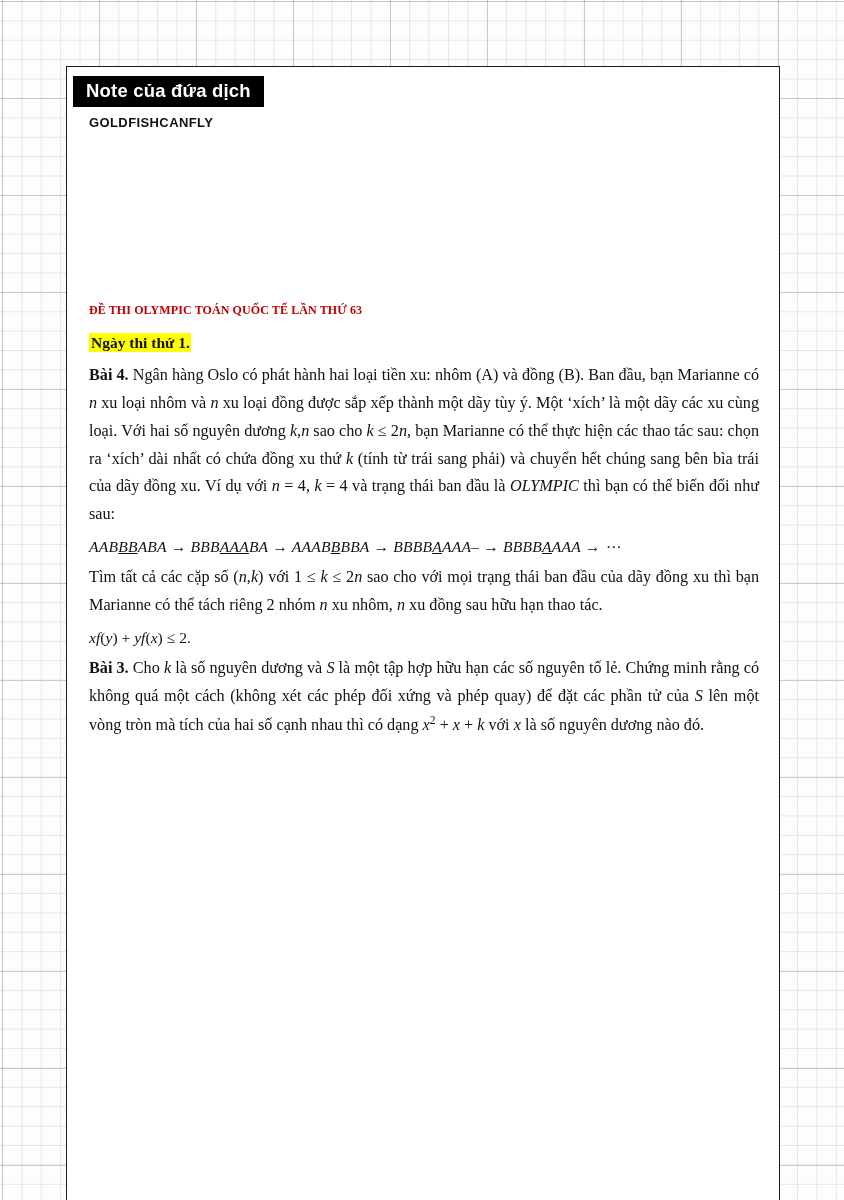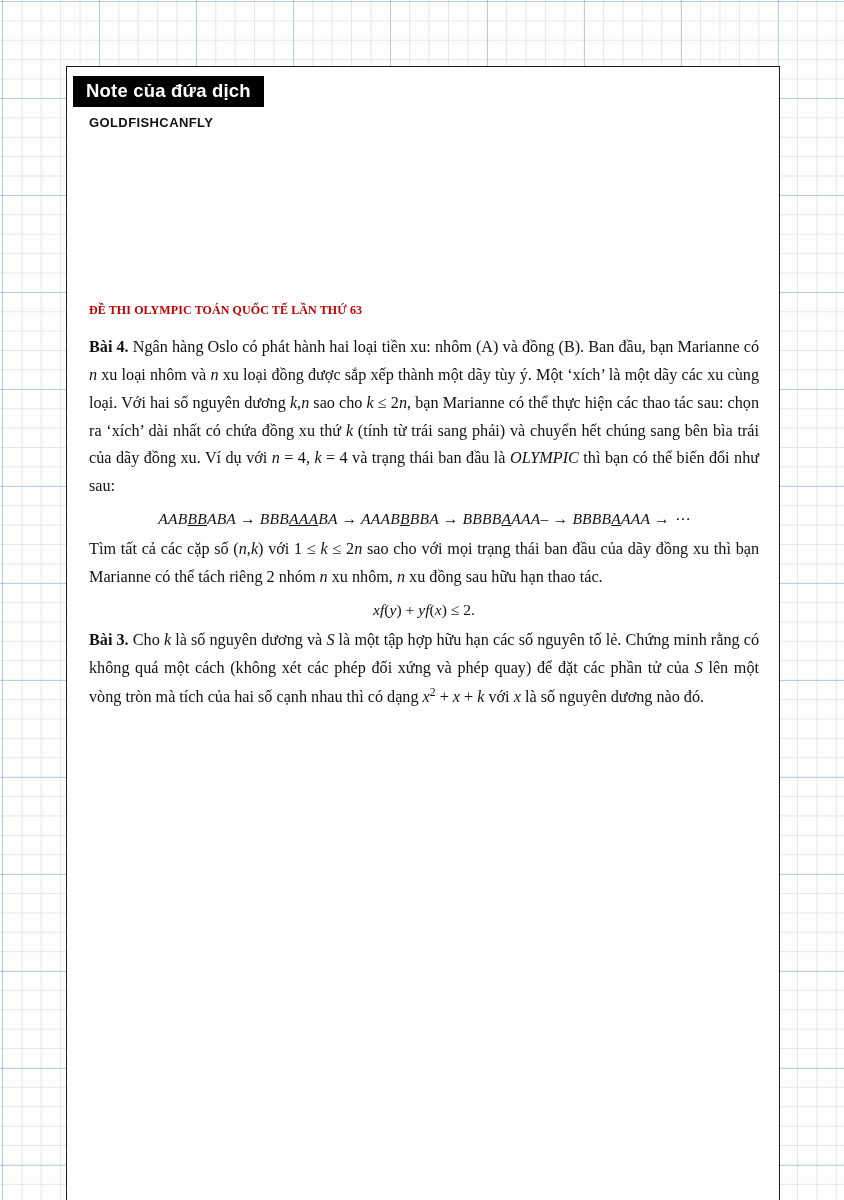--- a/index.html
+++ b/index.html
@@ -111,21 +111,21 @@
   .prob {
     font-size: 16.2px;
     line-height: 1.72;
     text-align: justify;
     margin-bottom: 9px;
     hyphens: none;
   }
   .prob b { font-weight: bold; }
 
   .eq {
-    text-align: center;
+    text-align: left;
     font-size: 15.6px;
     margin: 2px 0 8px 0;
     font-family: "Liberation Serif", serif;
   }
 
   i, .it { font-style: italic; }
   .ul { text-decoration: underline; }
   sup { font-size: 0.72em; vertical-align: super; }
 
   .mono-seq { font-style: italic; letter-spacing: 0.2px; }
@@ -139,20 +139,21 @@
 
   <div class="note-banner">Note của đứa dịch</div>
 
   <div class="handle">GOLDFISHCANFLY</div>
 
 
   <div class="doc">
 
     <div class="doc-title">ĐỀ THI OLYMPIC TOÁN QUỐC TẾ LẦN THỨ 63</div>
 
+    <div class="day-line"><span class="hl">Ngày thi thứ 1.</span></div>
 
     <div class="prob">
       <b>Bài 4.</b> Ngân hàng Oslo có phát hành hai loại tiền xu: nhôm (A) và đồng (B). Ban đầu, bạn
       Marianne có <i>n</i> xu loại nhôm và <i>n</i> xu loại đồng được sắp xếp thành một dãy tùy ý. Một ‘xích’
       là một dãy các xu cùng loại. Với hai số nguyên dương <i>k</i>,<i>n</i> sao cho <i>k</i> ≤ 2<i>n</i>, bạn Marianne có
       thể thực hiện các thao tác sau: chọn ra ‘xích’ dài nhất có chứa đồng xu thứ <i>k</i> (tính từ trái sang
       phải) và chuyển hết chúng sang bên bìa trái của dãy đồng xu. Ví dụ với <i>n</i> = 4, <i>k</i> = 4 và trạng
       thái ban đầu là <i>OLYMPIC</i> thì bạn có thể biến đổi như sau:
     </div>
 

